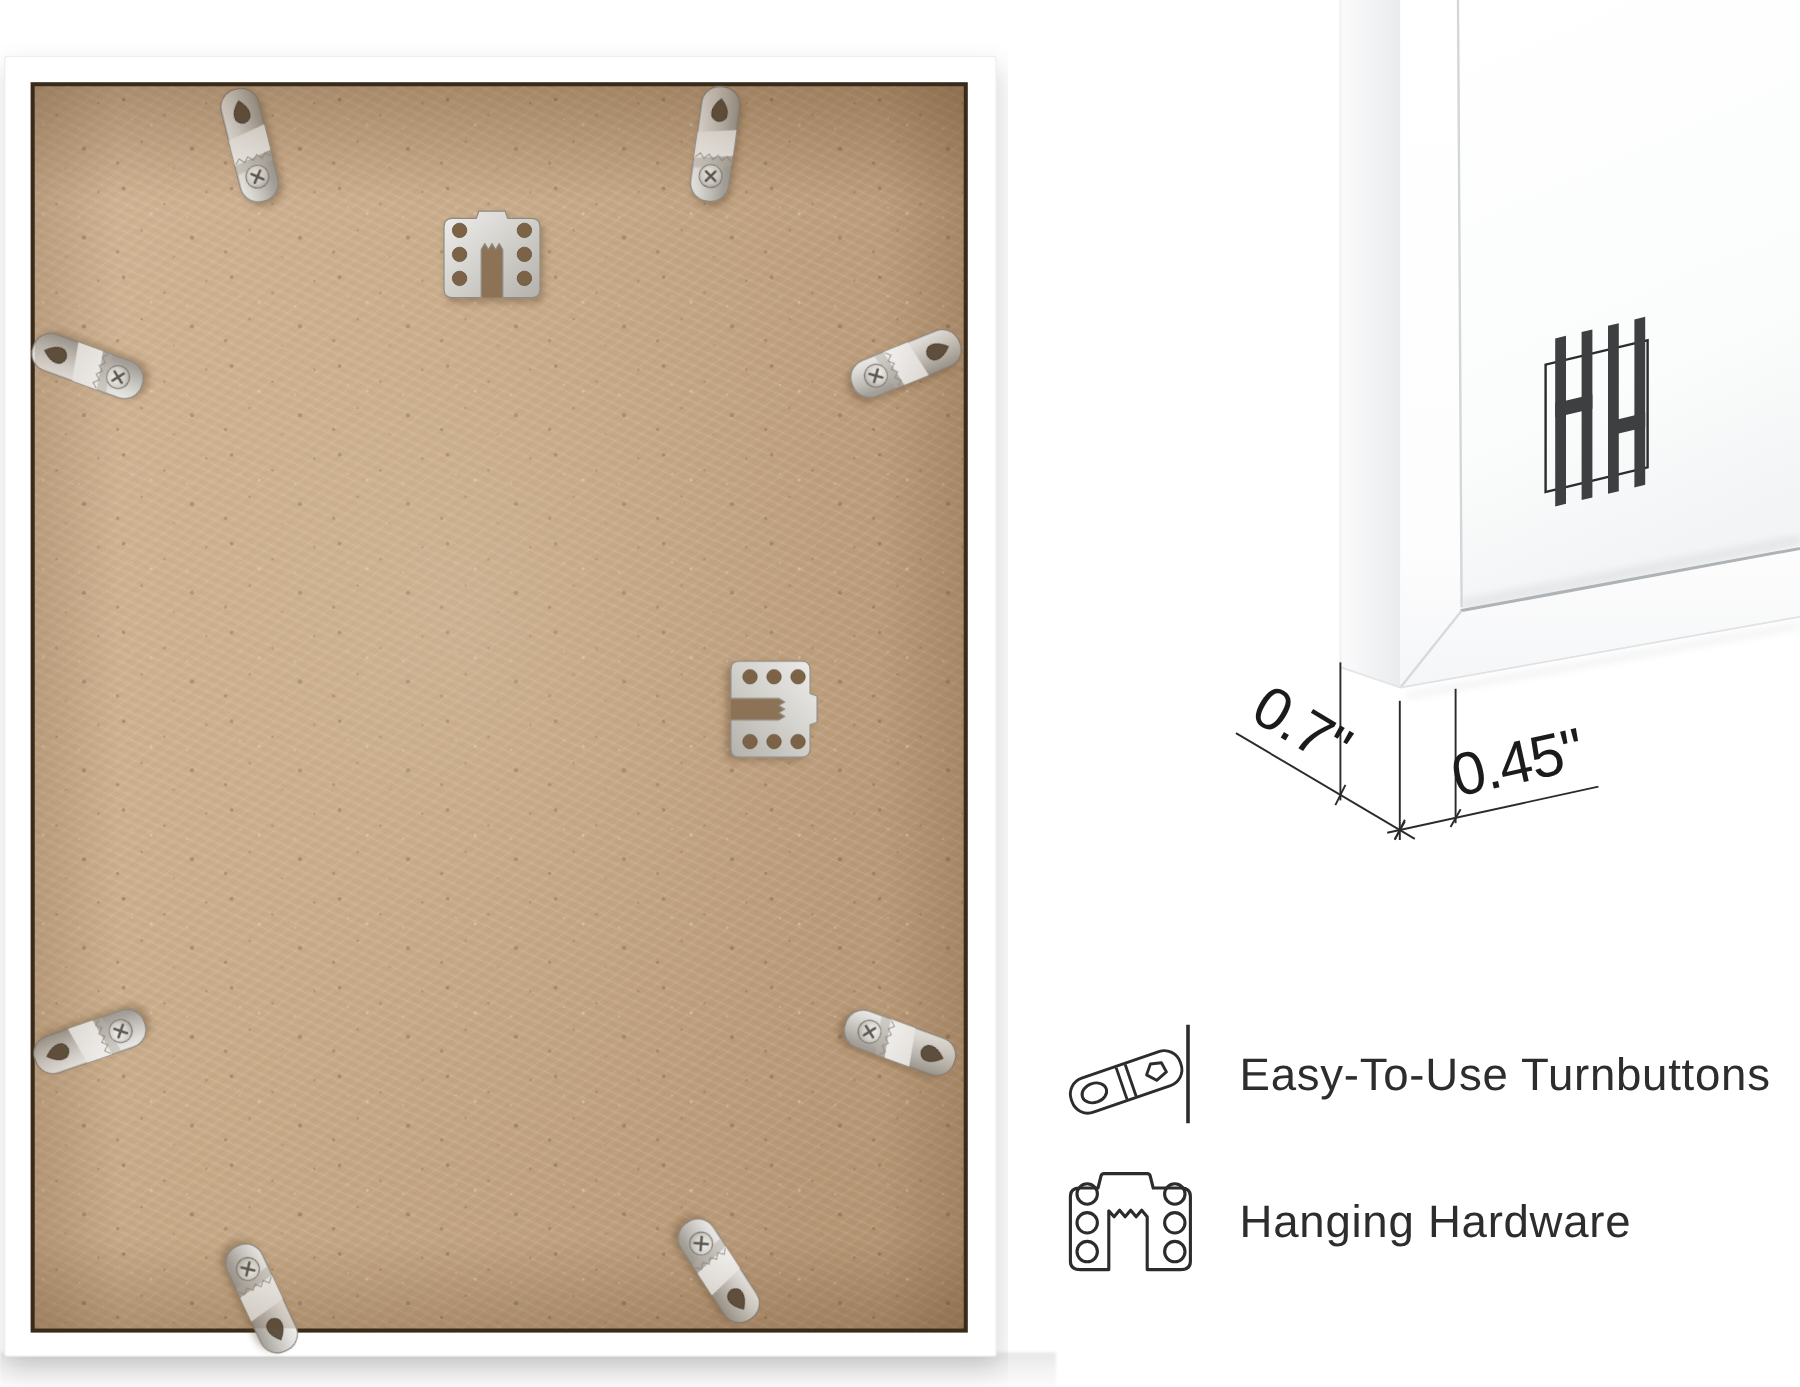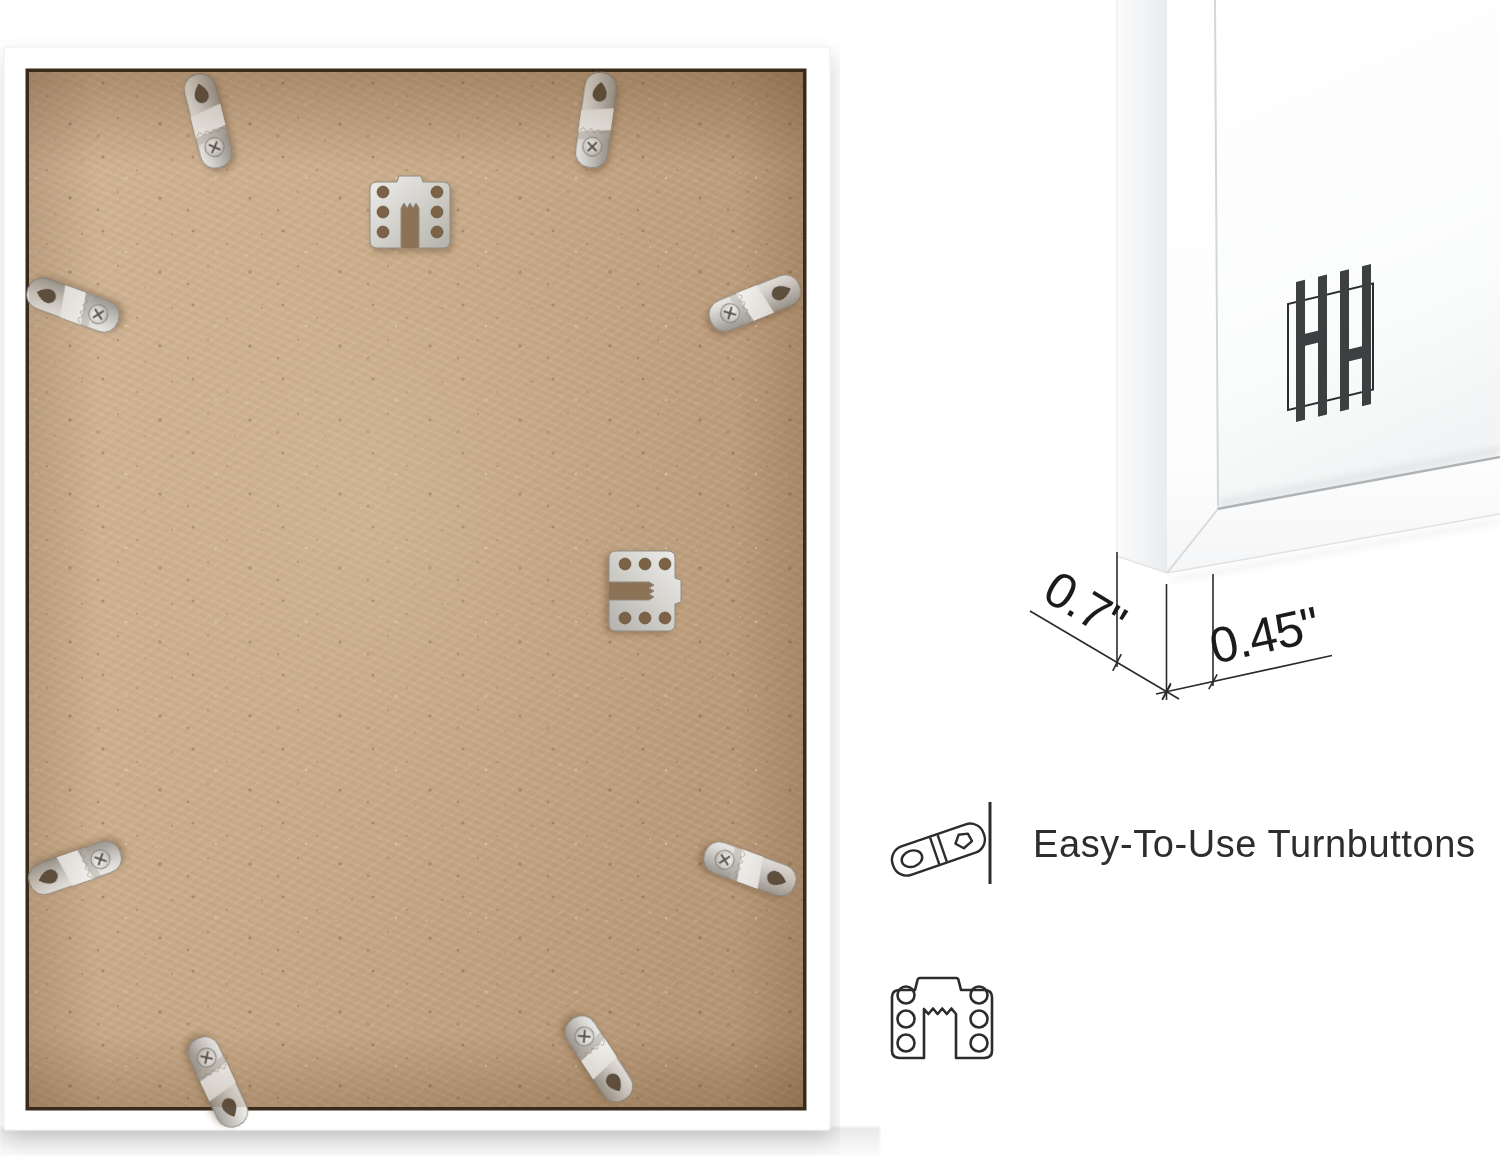--- a/index.html
+++ b/index.html
@@ -13,21 +13,21 @@
     filter:blur(1.5px);
   }
   .frame-photo{position:absolute;left:0;top:0;width:840px;height:1156px;z-index:2;}
   .corner-photo{position:absolute;left:1020px;top:0;width:480px;height:760px;z-index:2;}
   .feature-row{position:absolute;left:884px;z-index:3;}
   .feature-icon{position:absolute;left:0;top:0;}
   .feature-label{
     position:absolute;color:#2d2d2d;font-size:38px;line-height:44px;
     letter-spacing:0.6px;font-weight:400;white-space:nowrap;
   }
-  .row1{top:796px;width:600px;height:96px;}
+  .row1{top:848px;width:600px;height:96px;}
   .row2{top:970px;width:600px;height:96px;}
   .row1 .feature-label{left:149px;top:26px;}
   .row2 .feature-label{left:149px;top:27px;}
   .dim-text{font-family:"Liberation Sans",sans-serif;font-size:50px;fill:#1b1b1b;letter-spacing:-1px;}
 </style>
 </head>
 <body>
 
 <div class="stage">
 
@@ -268,15 +268,16 @@
                L 36,86 L 12,86 Q 4,86 4,79 L 4,25 Q 4,18 12,18 L 27,18 L 29.5,8 Q 30,6 32,6 Z" fill="none" stroke="#2c2c2c" stroke-width="2.6" stroke-linejoin="round"></path>
       <g fill="none" stroke="#2c2c2c" stroke-width="2.6">
         <circle cx="18" cy="23" r="8.5"></circle>
           <circle cx="18" cy="47" r="8.5"></circle>
           <circle cx="18" cy="71" r="8.5"></circle>
         <circle cx="91" cy="23" r="8.5"></circle>
           <circle cx="91" cy="47" r="8.5"></circle>
           <circle cx="91" cy="71" r="8.5"></circle>
       </g>
     </svg>
+    <div class="feature-label">Hanging Hardware</div>
   </div>
 
 </div>
 
 </body></html>

